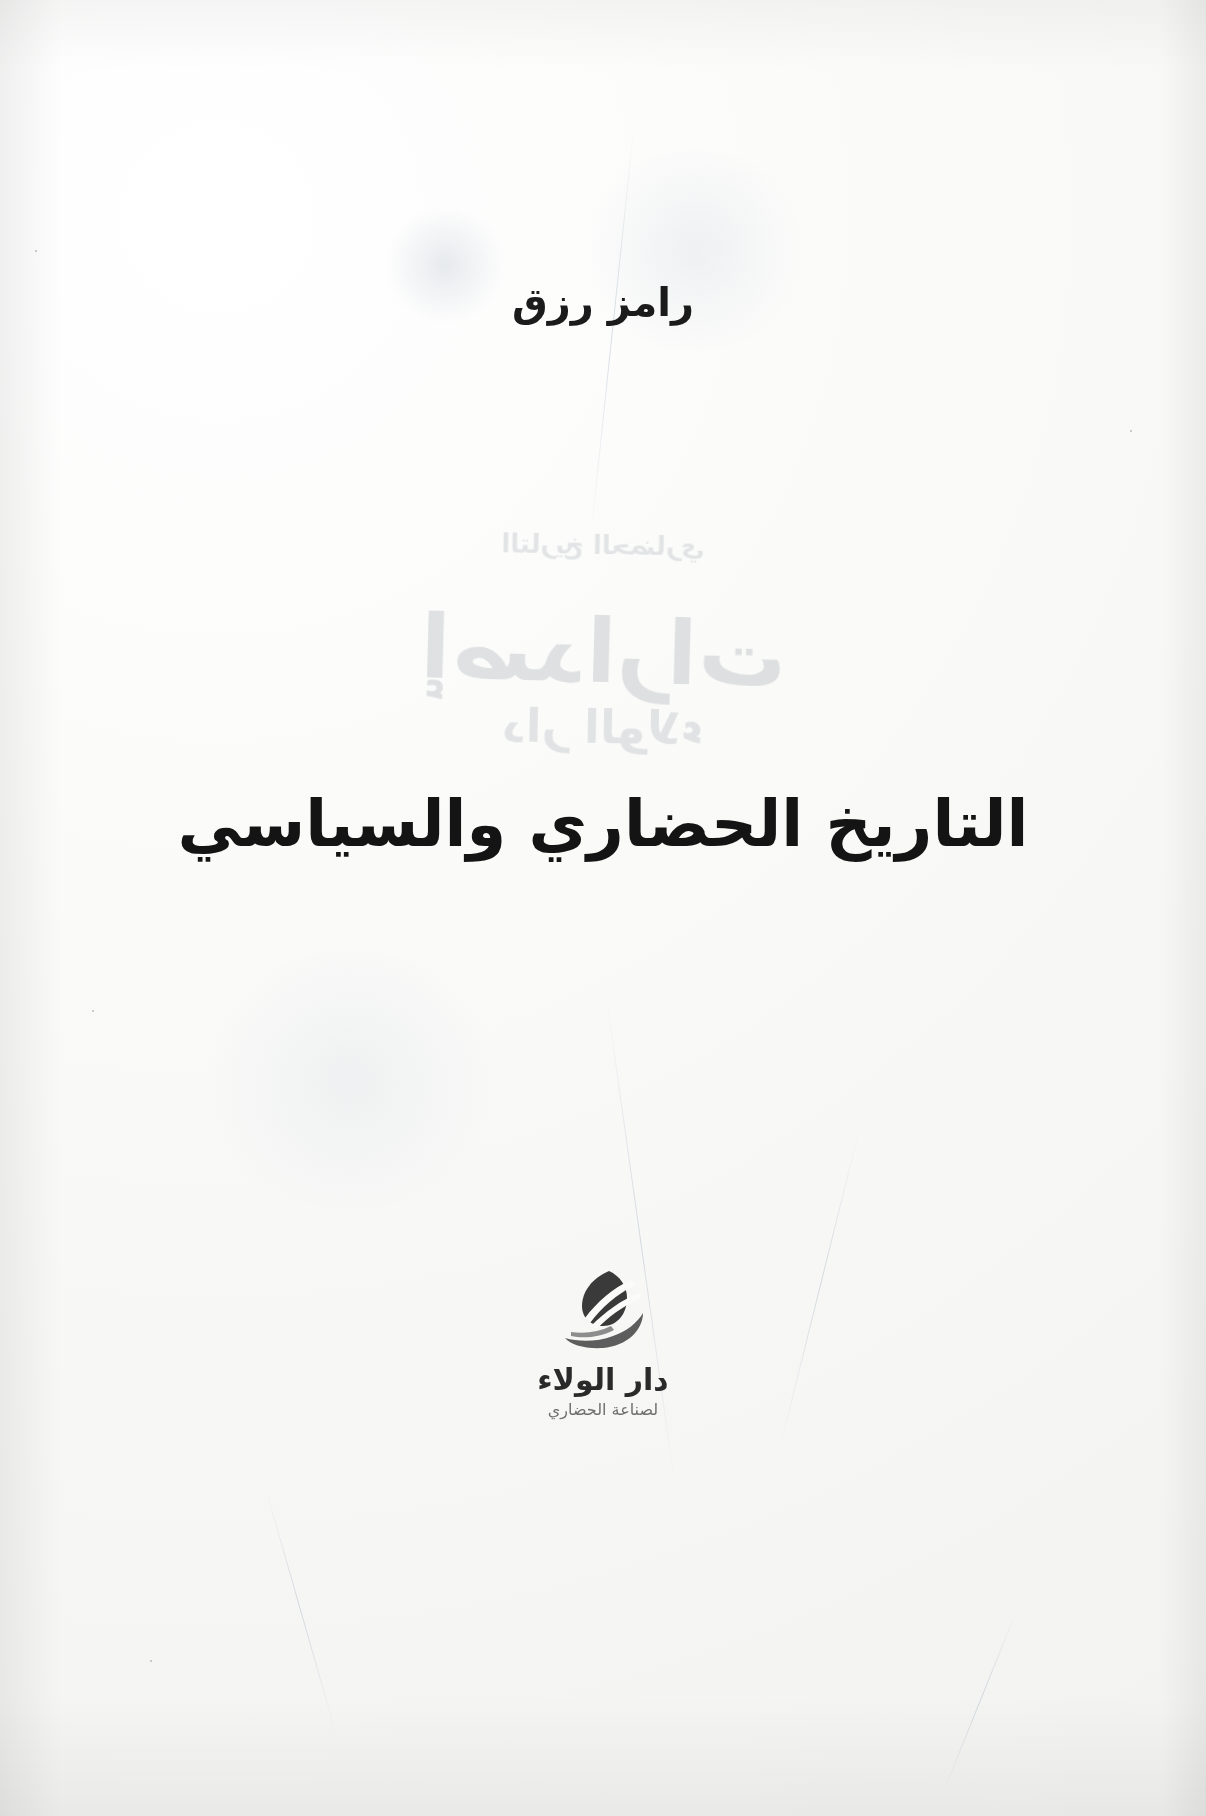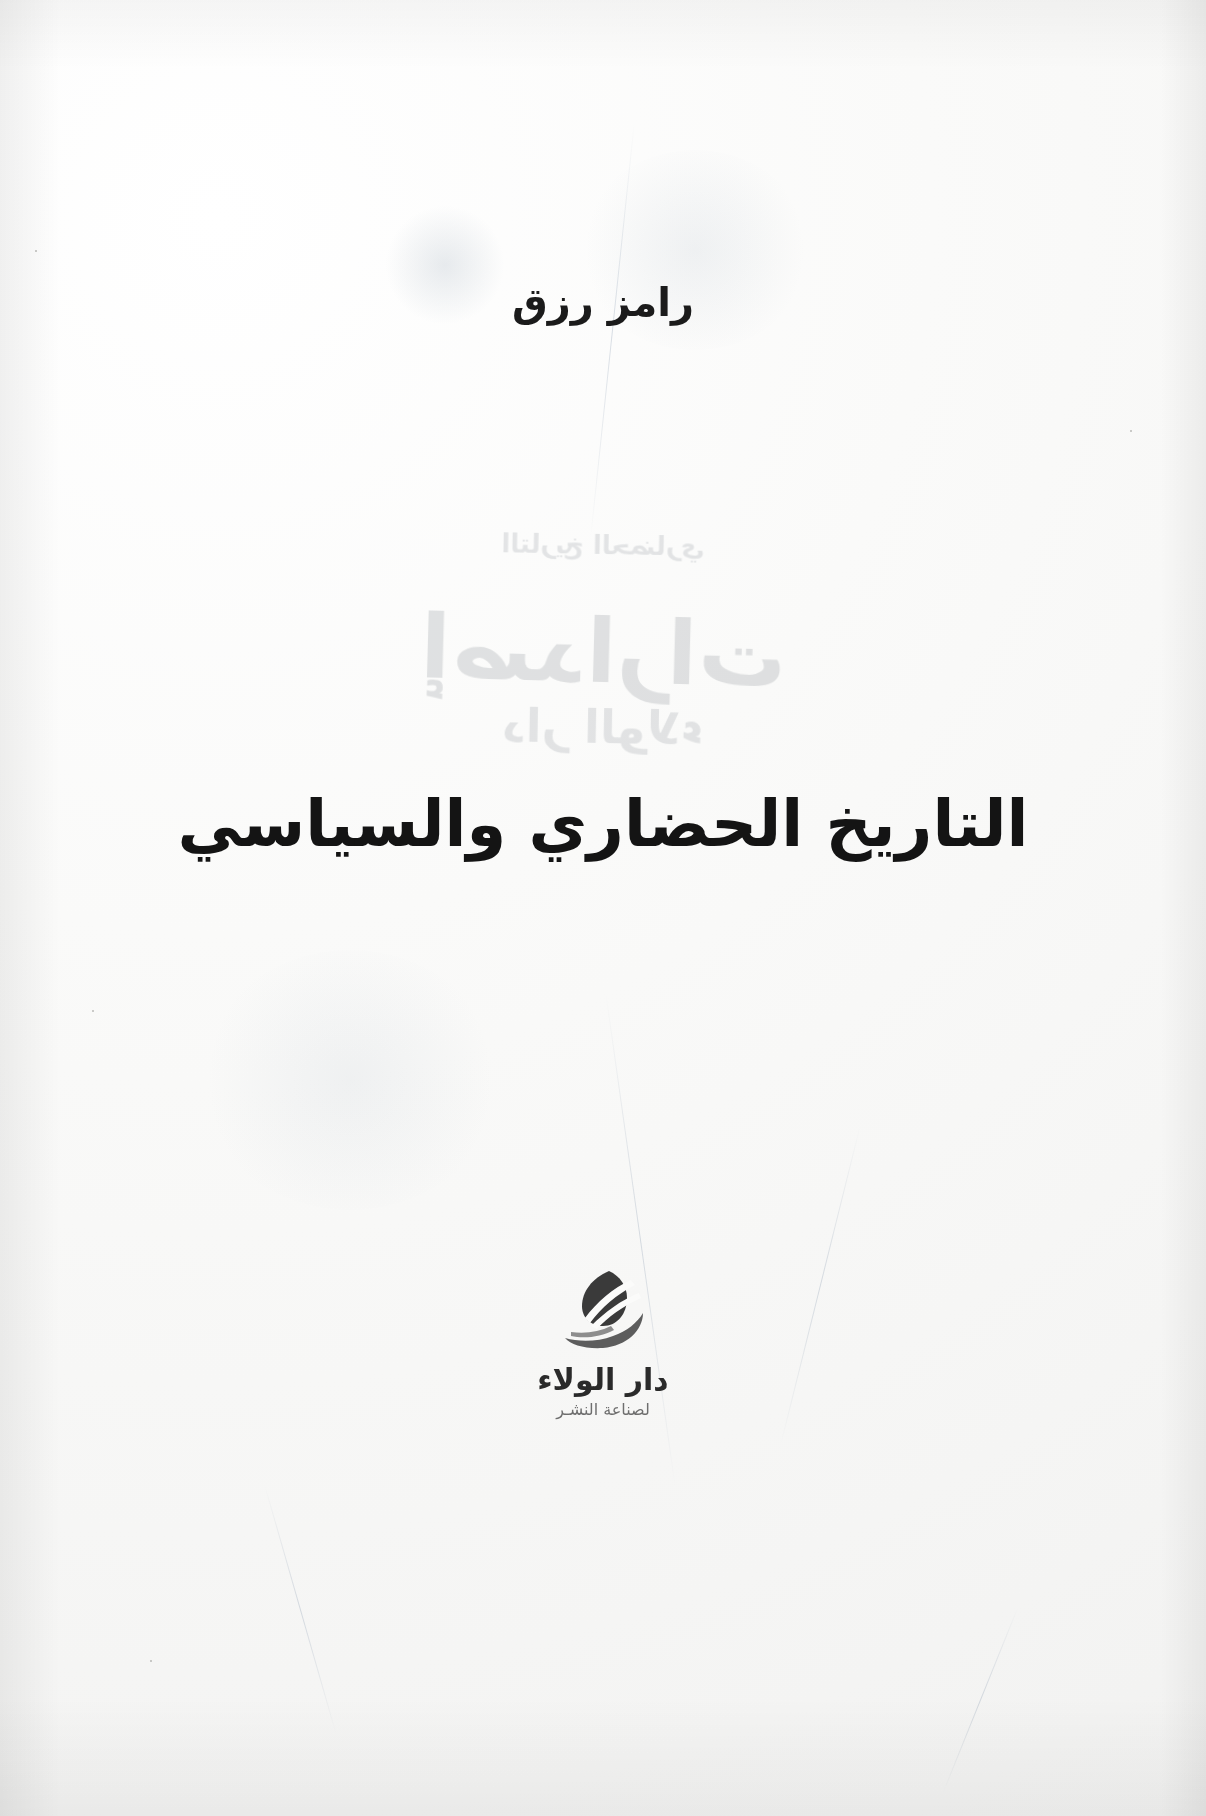--- a/index.html
+++ b/index.html
@@ -213,21 +213,21 @@
         <path d="M58 3 C41 10 31 24 31 38 C31 50 40 58 52 58 C66 58 76 46 76 30 C76 18 69 8 58 3 Z" fill="#3a3a3a"></path>
 
         <path d="M34 50 C46 34 62 20 80 12 L84 17 C66 26 50 40 39 55 Z" fill="#fbfbfa"></path>
         <path d="M40 58 C54 44 70 32 88 25 L90 30 C72 38 57 49 46 61 Z" fill="#fbfbfa"></path>
 
         <path d="M14 70 C28 74 46 74 62 68 C76 63 86 55 92 45 C92 62 76 78 52 80 C34 81 20 77 14 70 Z" fill="#5d5d5d"></path>
         <path d="M20 64 C34 66 48 64 60 58 L63 62 C50 69 33 71 20 68 Z" fill="#8d8d8d"></path>
       </svg>
     </div>
     <div class="pub-name">دار الولاء</div>
-    <div class="pub-sub">لصناعة النشـر</div>
+    <div class="pub-sub">لصناعة الحضاري</div>
   </div>
 
   <div class="edge-shade-top"></div>
   <div class="edge-shade-left"></div>
   <div class="edge-shade-right"></div>
   <div class="edge-shade-bottom"></div>
 
 </div>
 
 </body></html>

